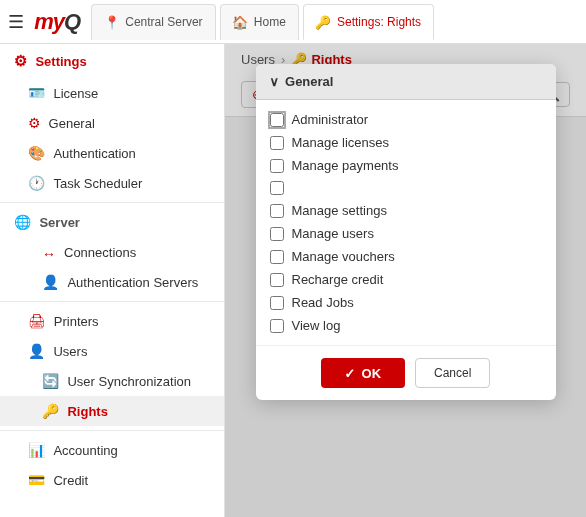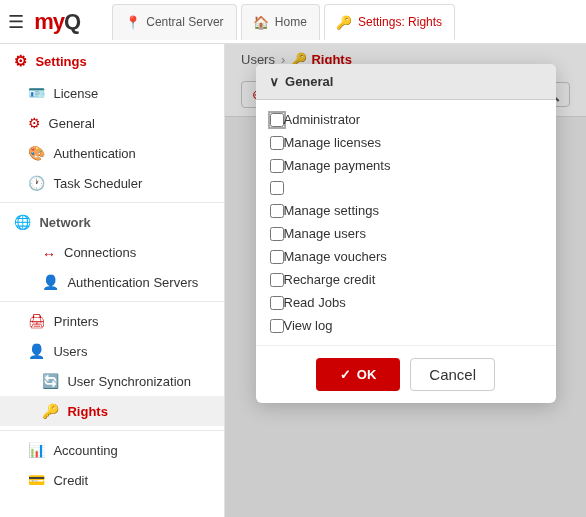--- a/index.html
+++ b/index.html
@@ -4,21 +4,21 @@
   <style>
     * { box-sizing: border-box; margin: 0; padding: 0; }
     body { font-family: Arial, sans-serif; font-size: 13px; background: #f0f0f0; width: 586px; height: 517px; overflow: hidden; }
 
     
     .topbar {
       display: flex; align-items: center; background: #fff;
       border-bottom: 1px solid #ddd; height: 44px; padding: 0 8px; gap: 4px;
     }
     .topbar-hamburger { font-size: 18px; color: #333; margin-right: 6px; cursor: pointer; }
-    .topbar-logo { font-size: 22px; font-weight: bold; color: #c00; margin-right: 28px; letter-spacing: -1px; }
+    .topbar-logo { font-size: 22px; font-weight: bold; color: #c00; margin-right: 7px; font-style: italic; letter-spacing: -1px; }
     .topbar-logo span { color: #333; }
     .topbar-tab {
       display: flex; align-items: center; gap: 5px; padding: 6px 12px;
       border: 1px solid #ddd; border-bottom: none; border-radius: 4px 4px 0 0;
       background: #f7f7f7; color: #555; cursor: pointer; font-size: 12px; height: 36px;
     }
     .topbar-tab.active { background: #fff; color: #c00; border-bottom: 1px solid #fff; margin-bottom: -1px; z-index: 1; }
     .topbar-tab-icon { font-size: 13px; }
 
     
@@ -84,36 +84,36 @@
       background: #fff; border-radius: 6px; box-shadow: 0 4px 20px rgba(0,0,0,0.2);
       width: 300px; overflow: hidden;
     }
     .modal-section-header {
       display: flex; align-items: center; gap: 6px; padding: 10px 14px;
       background: #e8e8e8; font-weight: bold; font-size: 13px; color: #333;
       border-bottom: 1px solid #ccc;
     }
     .modal-body { padding: 8px 14px; }
     .checkbox-item {
-      display: flex; align-items: center; padding: 4px 0; font-size: 13px; color: #333;
+      display: flex; align-items: center; gap: 8px; padding: 4px 0; font-size: 13px; color: #333;
     }
     .checkbox-item input[type="checkbox"] { width: 14px; height: 14px; accent-color: #c00; cursor: pointer; }
     .checkbox-item.highlighted input[type="checkbox"] { outline: 2px solid #aaa; }
     .modal-footer {
       display: flex; justify-content: center; gap: 10px; padding: 12px 14px;
       border-top: 1px solid #eee;
     }
     .btn-ok {
       display: flex; align-items: center; gap: 6px; padding: 7px 24px;
       background: #c00; color: #fff; border: none; border-radius: 4px;
       font-size: 13px; font-weight: bold; cursor: pointer;
     }
     .btn-cancel {
       padding: 7px 18px; background: #fff; color: #333; border: 1px solid #ccc;
-      border-radius: 4px; font-size: 15px; cursor: pointer;
+      border-radius: 4px; font-size: 12px; cursor: pointer;
     }
 
     
     .sidebar-divider { height: 1px; background: #e8e8e8; margin: 4px 0; }
   </style>
 </head>
 <body>
 
 <div class="topbar">
   <span class="topbar-hamburger">☰</span>
@@ -155,21 +155,21 @@
     </div>
     <div class="sidebar-item">
       <span class="icon">🕐</span>
       <span>Task Scheduler</span>
     </div>
 
     <div class="sidebar-divider"></div>
 
     <div class="sidebar-group-header">
       <span class="icon">🌐</span>
-      <span>Network</span>
+      <span>Server</span>
     </div>
     <div class="sidebar-item" style="padding-left: 42px;">
       <span class="icon">↔</span>
       <span>Connections</span>
     </div>
     <div class="sidebar-item" style="padding-left: 42px;">
       <span class="icon">👤</span>
       <span>Authentication Servers</span>
     </div>
 

